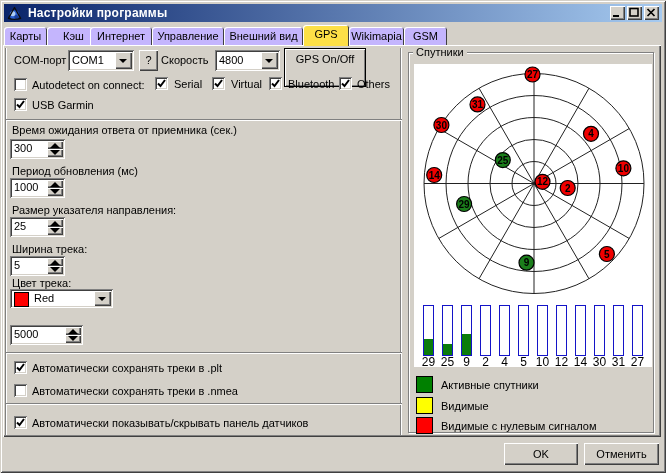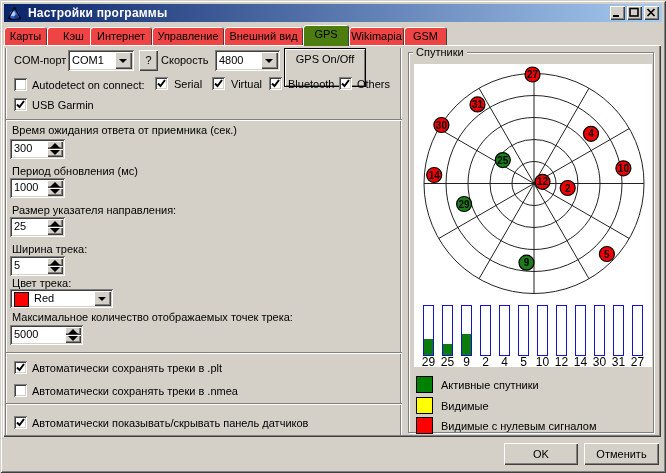--- a/index.html
+++ b/index.html
@@ -6,23 +6,23 @@
 #win{position:absolute;left:0;top:0;width:666px;height:473px;background:#d4d0c8;
  box-shadow:inset 1px 1px 0 #d4d0c8, inset -1px -1px 0 #404040, inset 2px 2px 0 #ffffff, inset -2px -2px 0 #808080;}
 .abs{position:absolute;}
 #titlebar{position:absolute;left:4px;top:4px;width:658px;height:18px;background:linear-gradient(90deg,#0a246a,#a6caf0);}
 #titletext{position:absolute;left:24px;top:2px;color:#fff;font-size:12px;font-weight:bold;letter-spacing:0.2px;}
 .capbtn{position:absolute;top:2px;width:15px;height:14px;background:#d4d0c8;
  box-shadow:inset 1px 1px 0 #ffffff, inset -1px -1px 0 #404040, inset -2px -2px 0 #808080;}
 .btn{background:#d4d0c8;box-shadow:inset 1px 1px 0 #ffffff, inset -1px -1px 0 #404040, inset -2px -2px 0 #808080;text-align:center;}
 .hsep{position:absolute;height:2px;border-top:1px solid #808080;border-bottom:1px solid #ffffff;box-sizing:border-box;}
 .vsep{position:absolute;width:2px;border-left:1px solid #808080;border-right:1px solid #ffffff;box-sizing:border-box;}
-.tab{position:absolute;top:27px;height:18px;background:#ef4444;text-align:center;
+.tab{position:absolute;top:27px;height:18px;background:#c4b5fd;text-align:center;
  border-radius:3px 3px 0 0;box-shadow:inset 1px 1px 0 #ffffff, inset -1px 0 0 #404040;line-height:18px;}
-#tabgps{position:absolute;top:25px;height:21px;background:#4d7c0f;text-align:center;
+#tabgps{position:absolute;top:25px;height:21px;background:#fde047;text-align:center;
  border-radius:3px 3px 0 0;box-shadow:inset 1px 1px 0 #ffffff, inset -1px 0 0 #404040;line-height:19px;z-index:5;}
 #sheet{position:absolute;left:3px;top:45px;width:658px;height:392px;background:#d4d0c8;
  box-shadow:inset 1px 1px 0 #ffffff, inset -1px -1px 0 #404040, inset -2px -2px 0 #808080;}
 .cb{position:absolute;width:13px;height:13px;background:#fff;
  box-shadow:inset 1px 1px 0 #808080, inset -1px -1px 0 #ffffff, inset 2px 2px 0 #404040, inset -2px -2px 0 #d4d0c8;}
 .lbl{position:absolute;white-space:nowrap;}
 .spin{position:absolute;background:#fff;box-shadow:inset 1px 1px 0 #808080, inset -1px -1px 0 #ffffff, inset 2px 2px 0 #404040, inset -2px -2px 0 #d4d0c8;}
 .spintext{position:absolute;left:4px;top:3px;text-align:right;}
 .updown{position:absolute;right:2px;top:2px;width:16px;bottom:2px;}
 .ud{position:absolute;left:0;width:16px;background:#d4d0c8;box-shadow:inset 1px 1px 0 #ffffff, inset -1px -1px 0 #404040, inset -2px -2px 0 #808080;}
@@ -156,21 +156,20 @@
       </div>
  </div>
  <div class="lbl" style="left:12px;top:277px">Цвет трека:</div>
  <div class="spin" style="left:10px;top:289px;width:103px;height:19px">
    <div class="abs" style="left:4px;top:3px;width:13px;height:13px;background:#f00;border:1px solid #000"></div>
    <div class="spintext" style="left:24px;top:3px">Red</div>
    <div class="ddbtn">
         <div class="ddtri" style="top:6px"></div>
       </div>
  </div>
- <div class="lbl" style="left:12px;top:311px">Максимальное количество отображаемых точек трека:</div>
  <div class="spin" style="left:10px;top:325px;width:73px;height:20px">
    <div class="spintext">5000</div>
    <div class="updown">
         <div class="ud" style="top:0;height:8px">
           <div class="tri-up" style="top:2px"></div>
         </div>
         <div class="ud" style="bottom:0;height:8px">
           <div class="tri-dn" style="top:1px"></div>
         </div>
       </div>

